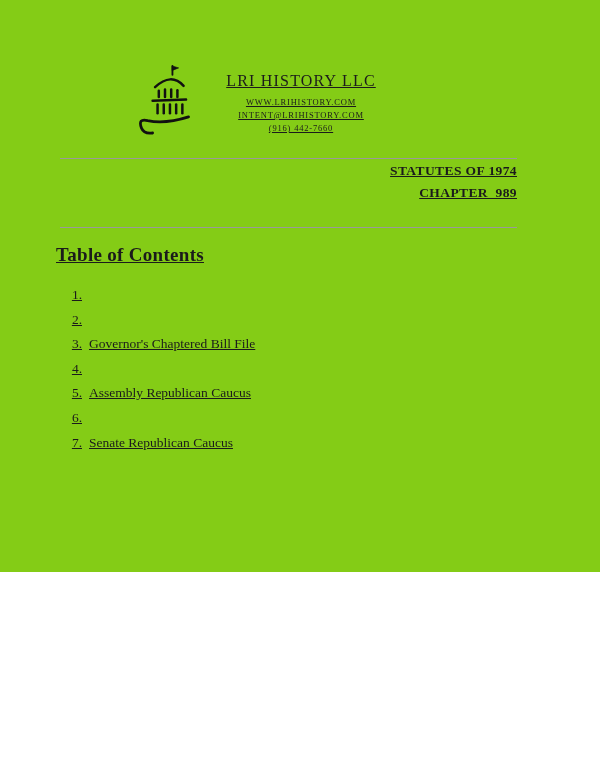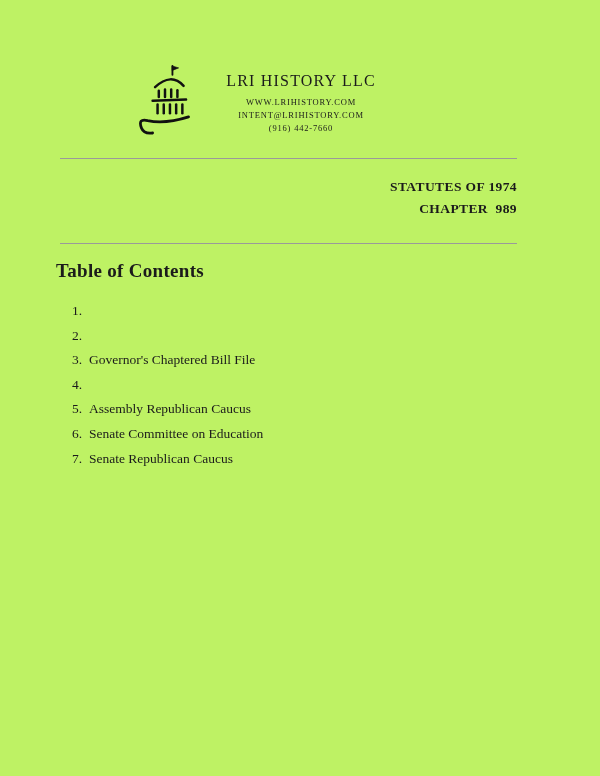--- a/index.html
+++ b/index.html
@@ -3,26 +3,27 @@
 <meta charset="utf-8">
 <style>
   html, body {
     margin: 0;
     padding: 0;
     background: #ffffff;
   }
   .page {
     position: relative;
     width: 600px;
-    height: 776px;
-    background: #bef264;
+    height: 572px;
+    background: #84cc16;
     font-family: "Liberation Serif", "DejaVu Serif", serif;
     color: #1b1b1b;
     box-sizing: border-box;
     overflow: hidden;
+    text-decoration: underline;
   }
 
   
   .header-row {
     display: flex;
     justify-content: center;
     align-items: flex-start;
     gap: 30px;
     padding-top: 62px;
     transform: translateX(-45px);
@@ -60,21 +61,21 @@
     border-top: 1px solid #9a9a9a;
     margin: 0 83px 0 60px;
   }
   .rule-1 { margin-top: 16px; }
   .rule-2 { margin-top: 24px; }
 
   
   .reference {
     text-align: right;
     padding-right: 83px;
-    margin-top: 17px;
+    margin-top: 1px;
   }
   .reference p {
     margin: 0;
     font-weight: bold;
     font-size: 13.5px;
     letter-spacing: 0.4px;
     line-height: 21.5px;
     white-space: pre-wrap;
   }
 
@@ -165,21 +166,20 @@
     </div>
     <div class="toc-item">
       <span class="toc-num">4.</span>
     </div>
     <div class="toc-item">
       <span class="toc-num">5.</span>
       <span class="toc-label">Assembly Republican Caucus</span>
     </div>
     <div class="toc-item">
       <span class="toc-num">6.</span>
-      <span class="toc-label">Senate Committee on Education</span>
     </div>
     <div class="toc-item">
       <span class="toc-num">7.</span>
       <span class="toc-label">Senate Republican Caucus</span>
     </div>
   </div>
 
 </div>
 
 </body></html>

